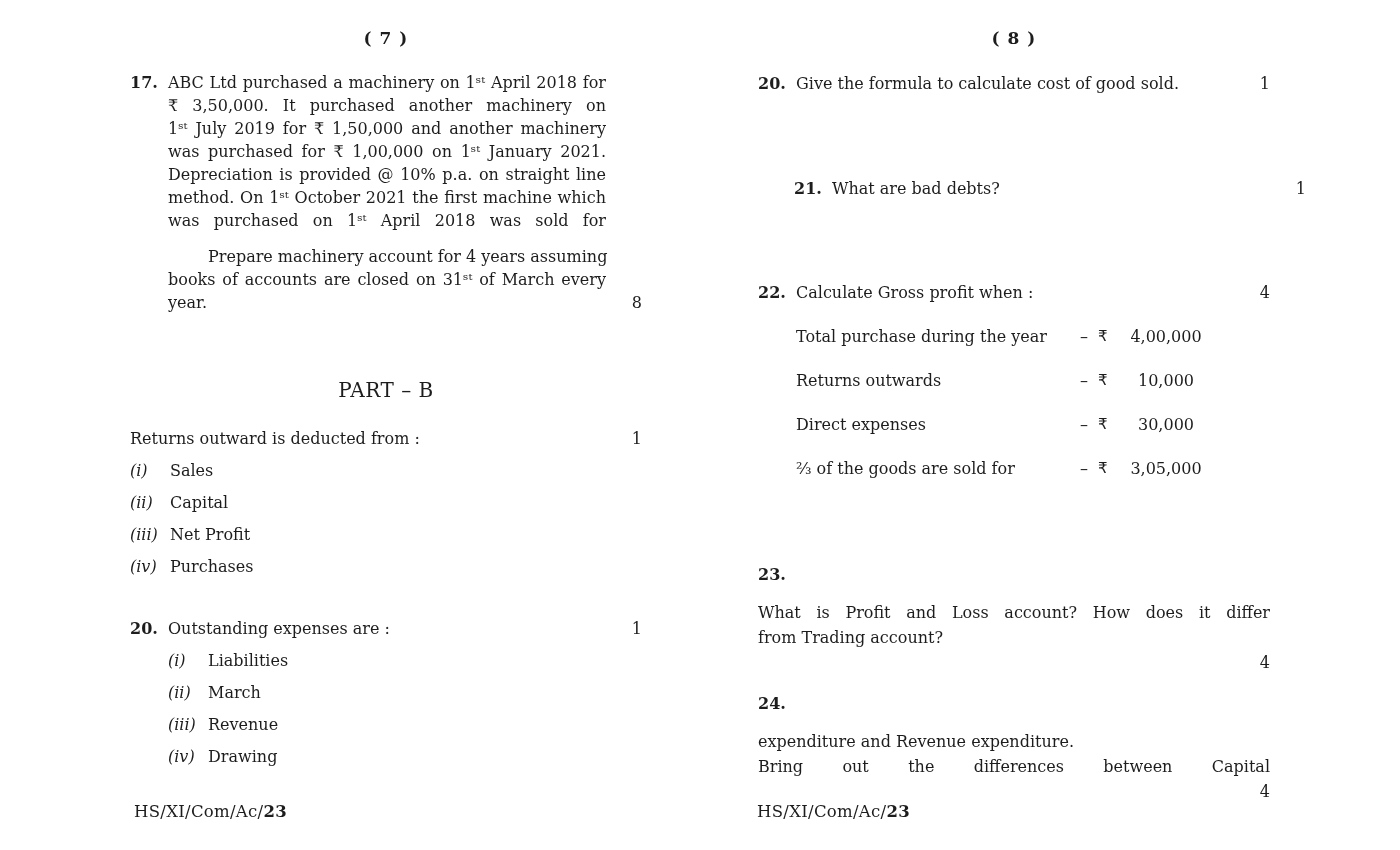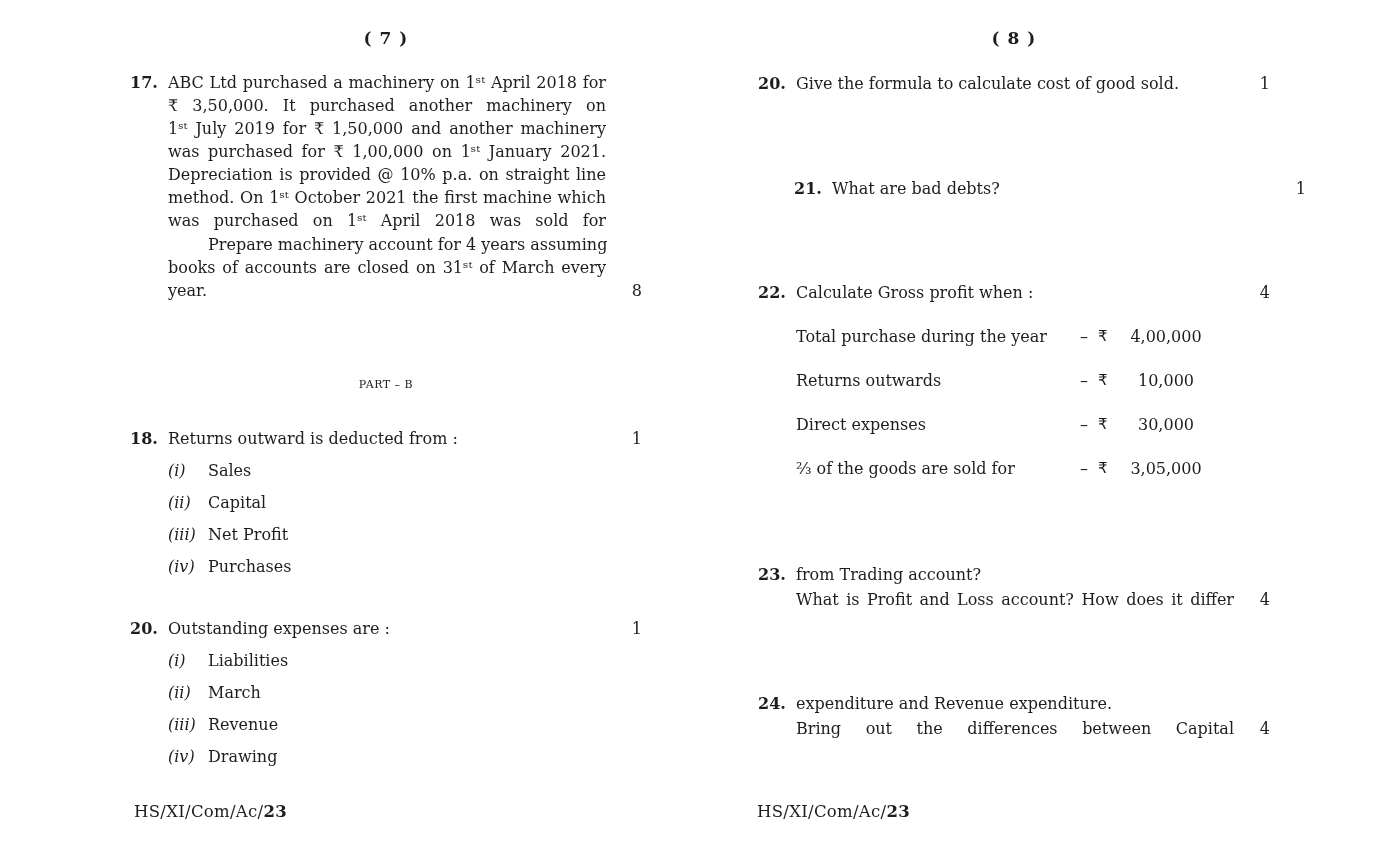--- a/index.html
+++ b/index.html
@@ -42,43 +42,43 @@
 
   
   .jline {
     text-align: justify;
     text-align-last: justify;
     white-space: nowrap;
   }
   .jline.last { text-align-last: left; }
   .jline.indent { padding-left: 40px; }
 
-  .para2 { margin-top: 1px; }
+  .para2 { margin-top: 13px; }
 
   .section-head {
     position: absolute;
     left: 130px; width: 512px;
     text-align: center;
-    font-size: 11px;
+    font-size: 20px;
     letter-spacing: 0.5px;
   }
 
   .options { margin-top: 9px; }
   .option  { display: flex; margin-bottom: 9px; }
   .optlabel { flex: 0 0 40px; font-style: italic; }
   .opttext  { flex: 1 1 auto; }
 
   .items { margin-top: 21px; width: 414px; }
   .item  { display: flex; margin-bottom: 21px; }
   .item-label { flex: 1 1 auto; }
   .item-dash  { flex: 0 0 18px; }
   .item-cur   { flex: 0 0 24px; font-family: "DejaVu Sans", "DejaVu Serif", sans-serif; font-size: 15px; }
   .item-amt   { flex: 0 0 88px; text-align: center; }
 
-  .two-line { line-height: 25px; }
+  .two-line { line-height: 25px; flex-direction: column; }
 
   .footer {
     position: absolute;
     top: 802px;
     font-size: 16.5px;
     letter-spacing: 0.3px;
   }
   #page7 .footer { left: 134px; }
   #page8 .footer { left: 57px; }
   .footer b { font-weight: bold; }
@@ -120,21 +120,20 @@
           <div class="jline">books of accounts are closed on 31ˢᵗ of March every</div>
           <div class="jline last">year.</div>
         </div>
       </div>
       <span class="marks at-end">8</span>
     </div>
 
     <div class="section-head" id="partb">PART – B</div>
 
     <div class="question" id="q18">
-      <span class="qnum">18.</span>
       <div class="qbody">
         <div>Returns outward is deducted from :</div>
         <div class="options">
           <div class="option">
             <span class="optlabel">(i)</span>
             <span class="opttext">Sales</span>
           </div>
           <div class="option">
             <span class="optlabel">(ii)</span>
             <span class="opttext">Capital</span>
@@ -229,22 +228,22 @@
             <span class="item-amt">3,05,000</span>
           </div>
         </div>
       </div>
       <span class="marks">4</span>
     </div>
 
     <div class="question two-line" id="q23">
       <span class="qnum">23.</span>
       <div class="qbody">
+        <div class="jline">What is Profit and Loss account? How does it differ</div>
         <div class="jline last">from Trading account?</div>
-        <div class="jline">What is Profit and Loss account? How does it differ</div>
       </div>
       <span class="marks at-end">4</span>
     </div>
 
     <div class="question two-line" id="q24">
       <span class="qnum">24.</span>
       <div class="qbody">
         <div class="jline last">expenditure and Revenue expenditure.</div>
         <div class="jline">Bring out the differences between Capital</div>
       </div>

